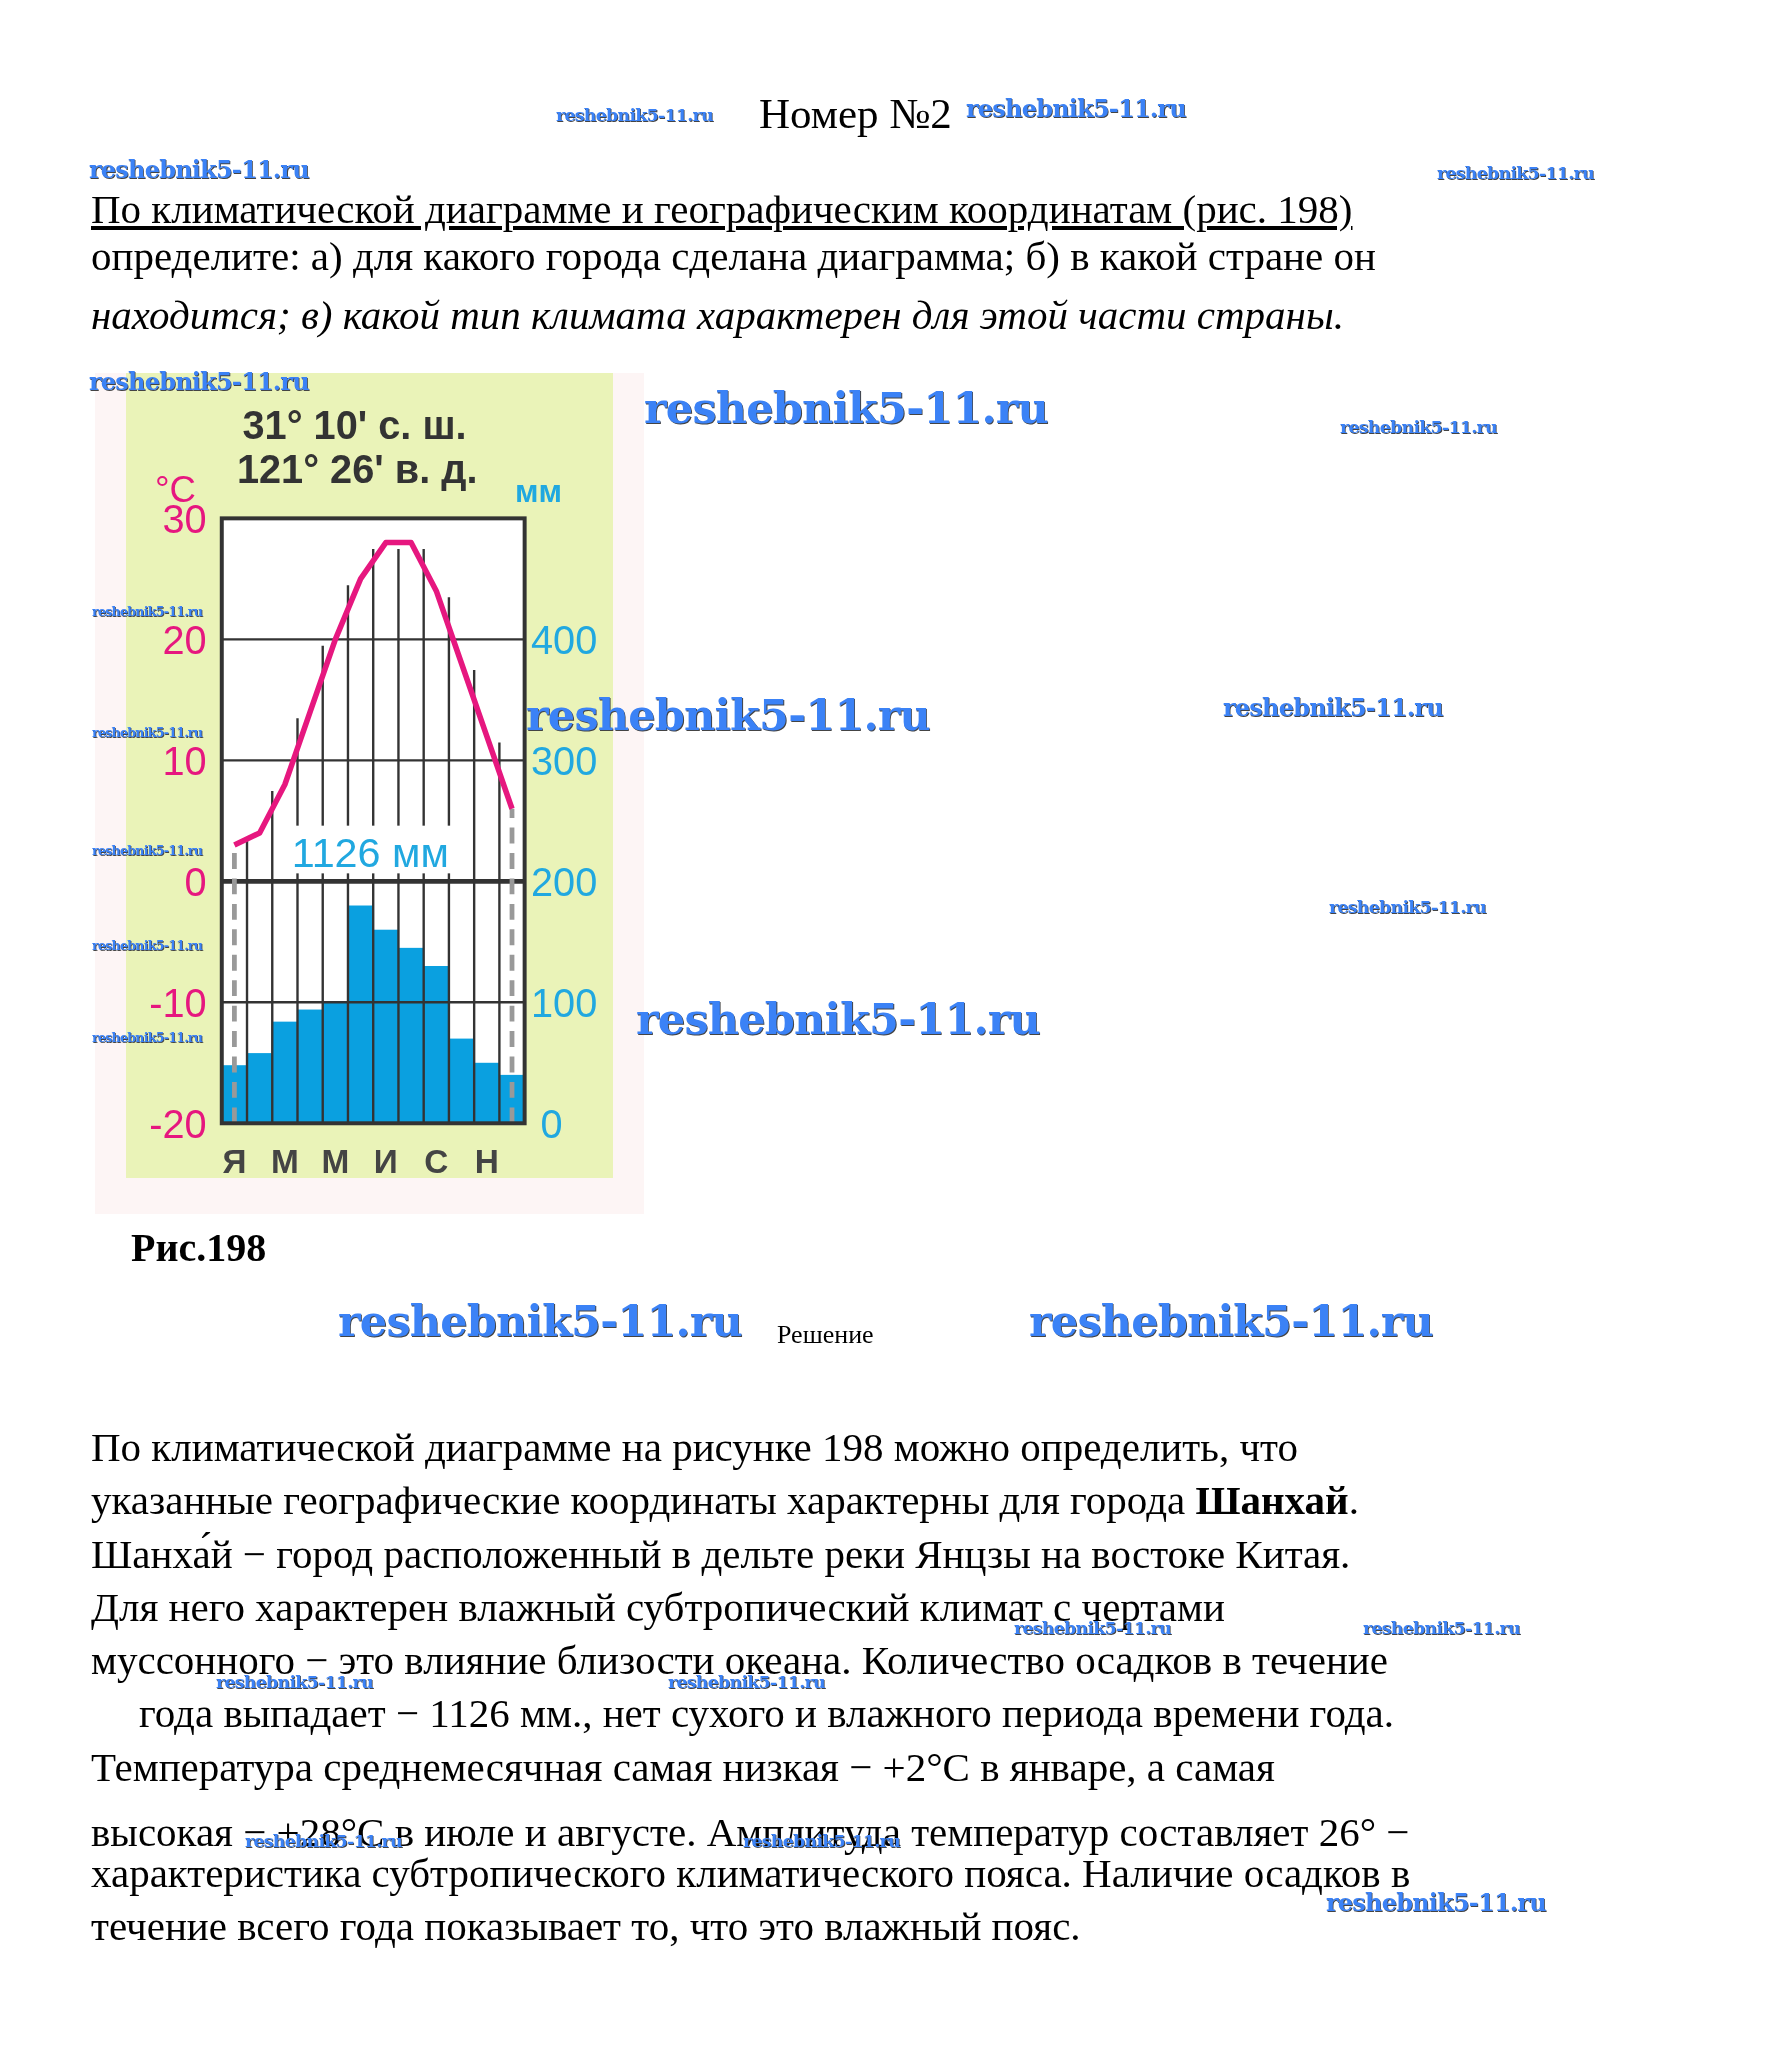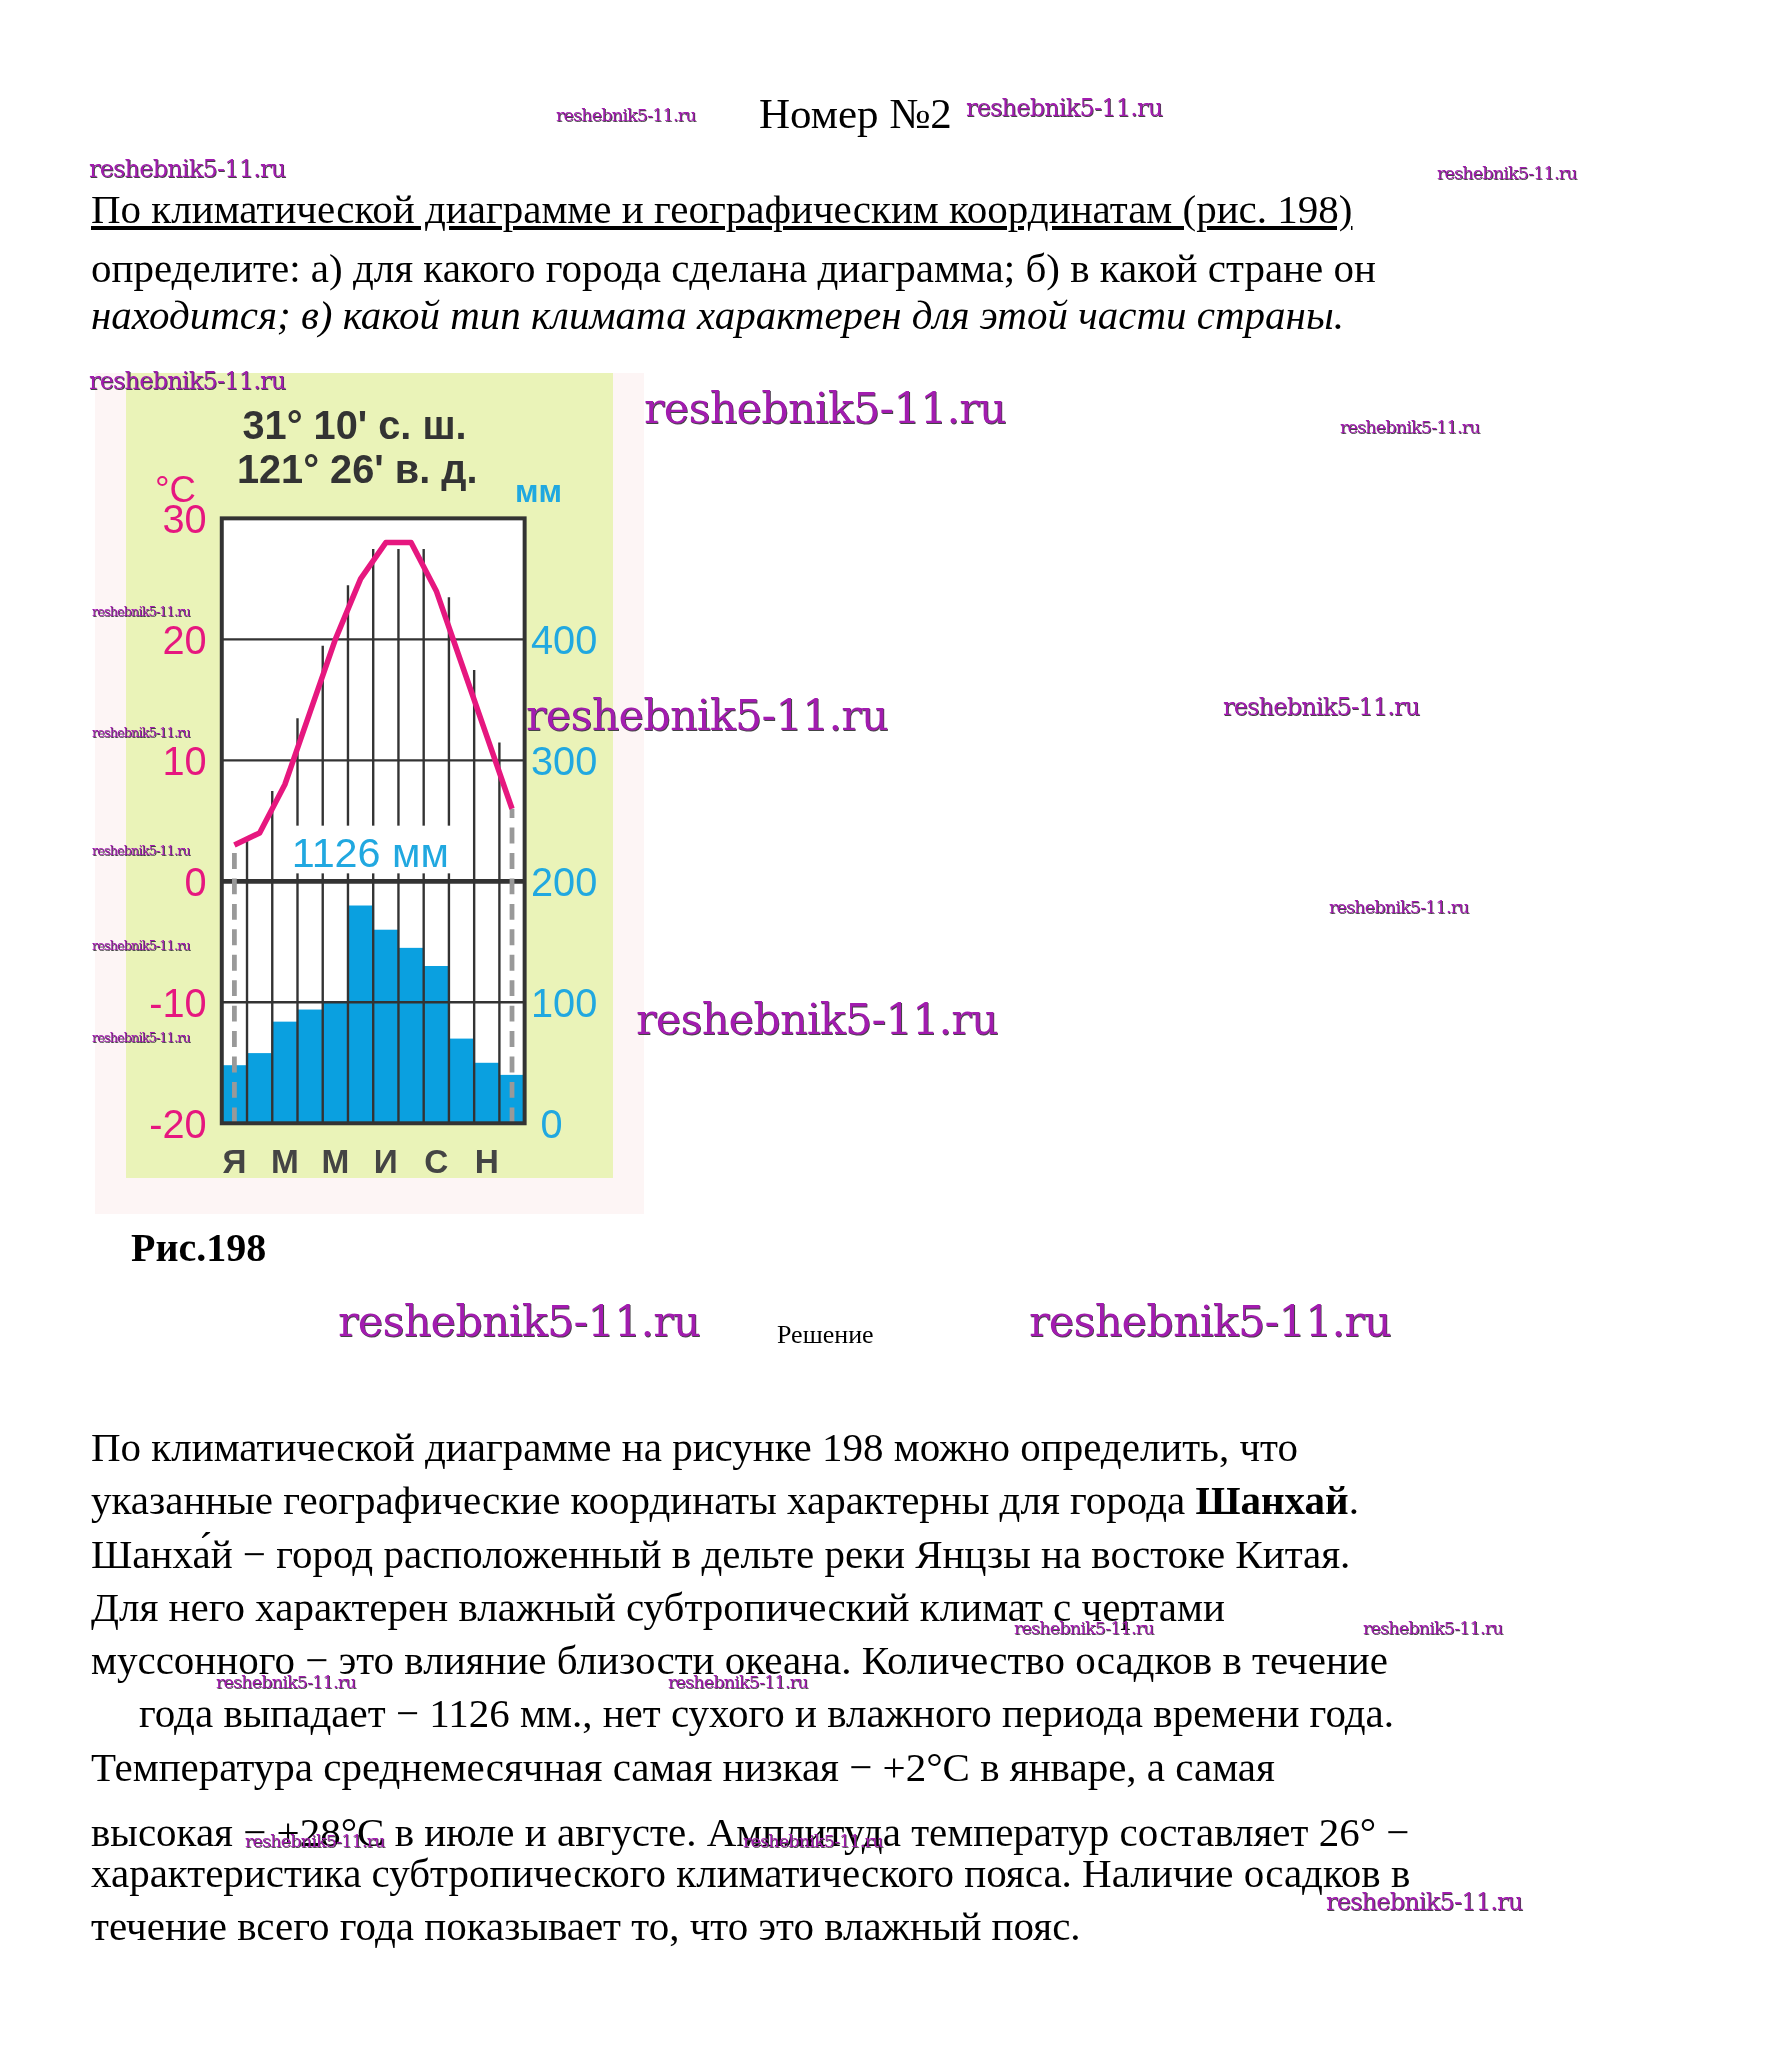--- a/index.html
+++ b/index.html
@@ -1,21 +1,21 @@
 <!DOCTYPE html>
 <html style="font-size:12.7px"><head>
 <meta charset="utf-8">
 <style>
   html,body{margin:0;padding:0;background:#fff;}
   body{width:1779px;height:2066px;position:relative;overflow:hidden;font-family:"Liberation Serif",serif;color:#000;}
   .abs{position:absolute;}
   .title{left:759px;top:89px;font-size:43px;white-space:nowrap;text-align:right;}
   .q{left:91px;font-size:41px;white-space:nowrap;}
   .sol{left:91px;font-size:41px;white-space:nowrap;}
-  .wm{color:#a21caf;font-family:"DejaVu Serif",serif;font-weight:normal;white-space:nowrap;text-shadow:0.8px 0.8px 0 #444;letter-spacing:-0.8px;}
+  .wm{color:#3b82f6;font-family:"DejaVu Serif",serif;font-weight:bold;white-space:nowrap;text-shadow:0.8px 0.8px 0 #444;letter-spacing:-0.8px;}
   .wm-s{font-size:17.5px;}
   .wm-m{font-size:24px;}
   .wm-l{font-size:43px;}
   .fig-wrap{left:95px;top:373px;width:549px;height:841px;background:#fdf5f5;}
   .fig{left:126px;top:373px;width:487px;height:805px;background:#eaf3b8;}
   .cap{left:91px;top:1224px;font-size:40px;font-weight:bold;margin-left:40px;}
   .reshenie{left:777px;top:1320px;font-size:26px;}
   .bold{font-weight:bold;}
 </style>
 </head>
@@ -23,21 +23,21 @@
 
 <div class="abs wm wm-s" style="left:556px;top:105px;">reshebnik5-11.ru</div>
 <div class="abs title">Номер №2</div>
 <div class="abs wm wm-m" style="left:966px;top:94px;">reshebnik5-11.ru</div>
 
 <div class="abs wm wm-m" style="left:89px;top:155px;">reshebnik5-11.ru</div>
 <div class="abs wm wm-s" style="left:1437px;top:163px;">reshebnik5-11.ru</div>
 
 <div>
   <div class="abs q" style="top:185px;text-decoration:underline;">По климатической диаграмме и географическим координатам (рис. 198)</div>
-  <div class="abs q" style="top:244px;">определите: а) для какого города сделана диаграмма; б) в какой стране он</div>
+  <div class="abs q" style="top:232px;">определите: а) для какого города сделана диаграмма; б) в какой стране он</div>
   <div class="abs q" style="top:291px;font-style:italic;">находится; в) какой тип климата характерен для этой части страны.</div>
 </div>
 
 <div class="abs fig-wrap"></div>
 <div class="abs fig"></div>
 
 <svg class="abs" style="left:0;top:0;" width="1779" height="1272" viewBox="0 0 2238 1600">
 
   <text id="lat" x="305" y="552" font-family="Liberation Sans, sans-serif" font-size="50" font-weight="bold" fill="#333">31° 10' с. ш.</text>
   <text id="lon" x="298" y="608" font-family="Liberation Sans, sans-serif" font-size="50" font-weight="bold" fill="#333">121° 26' в. д.</text>

